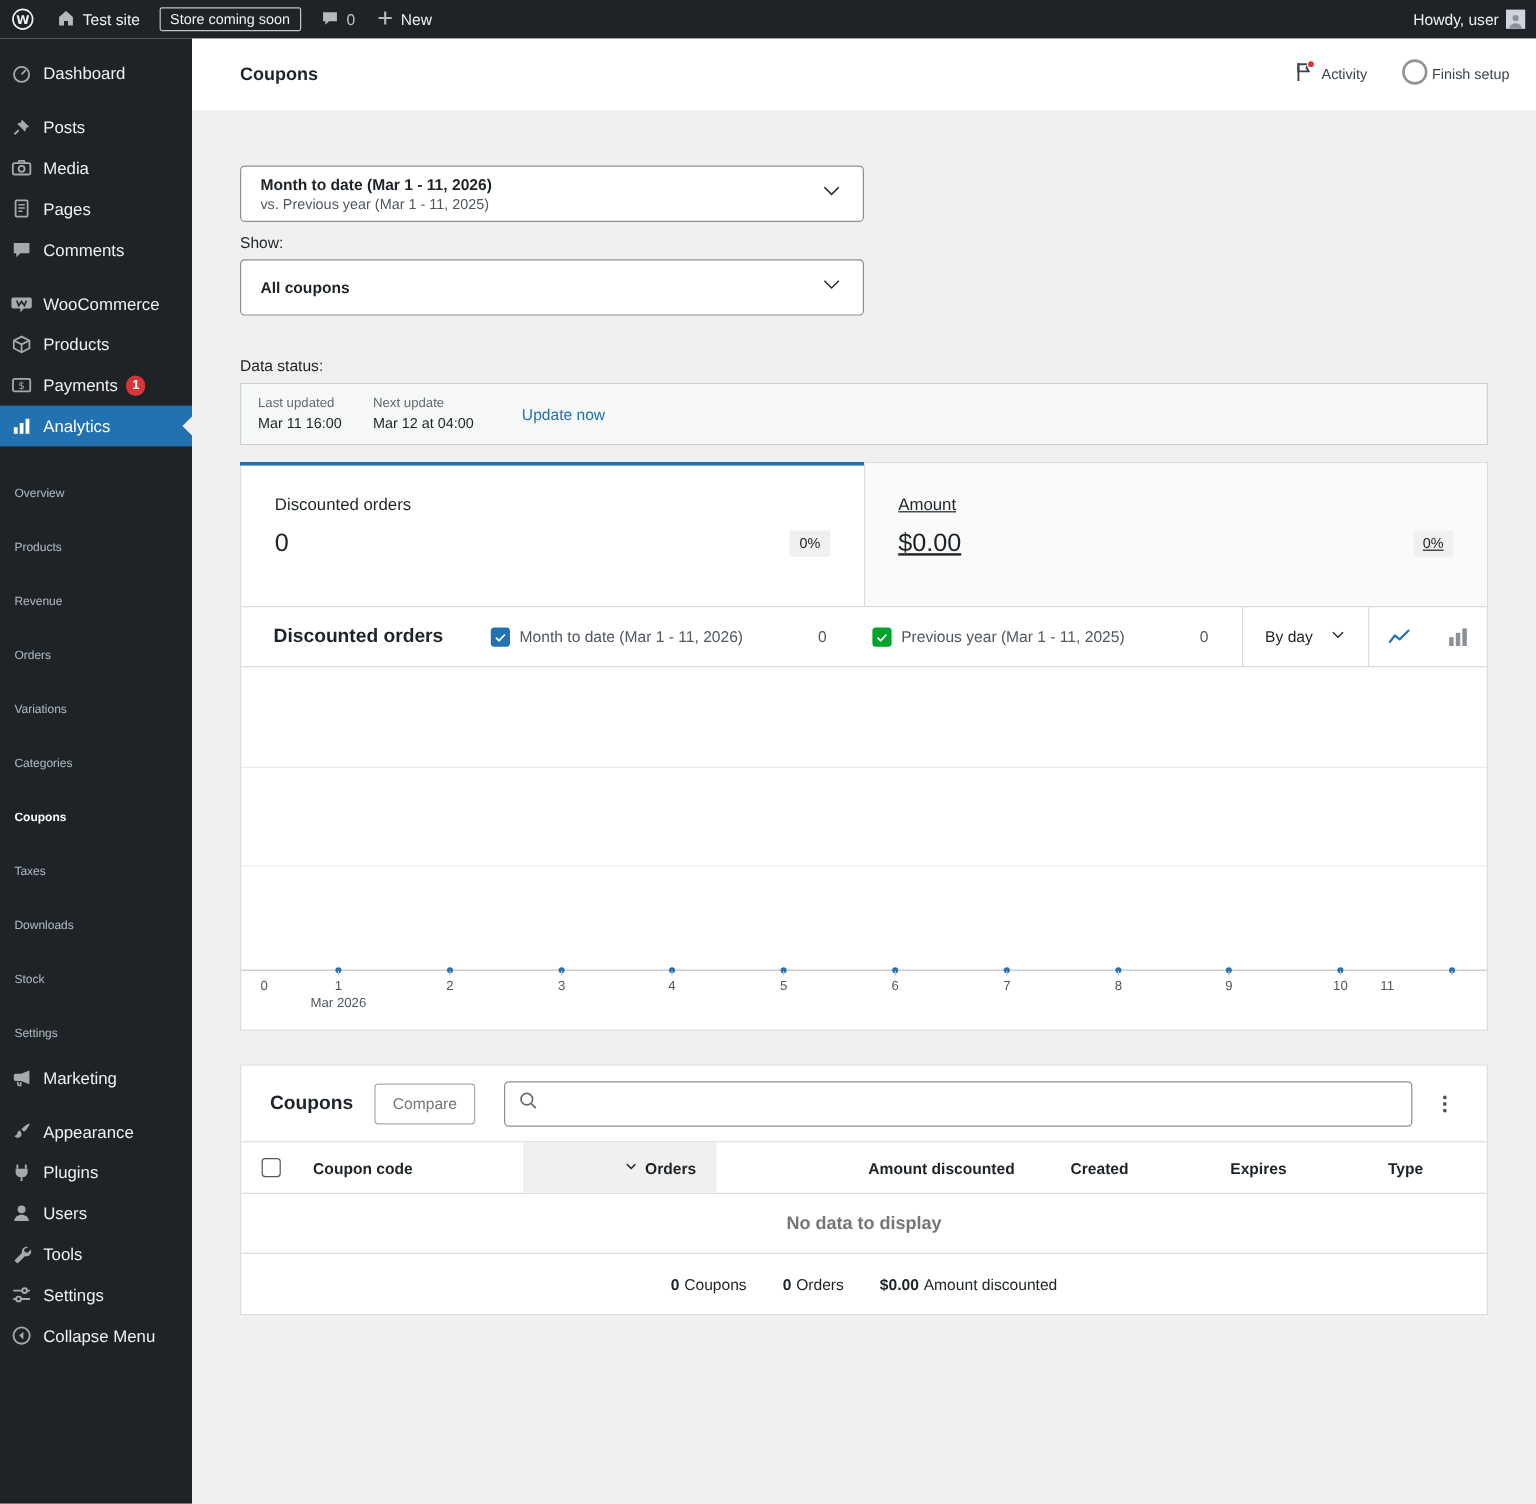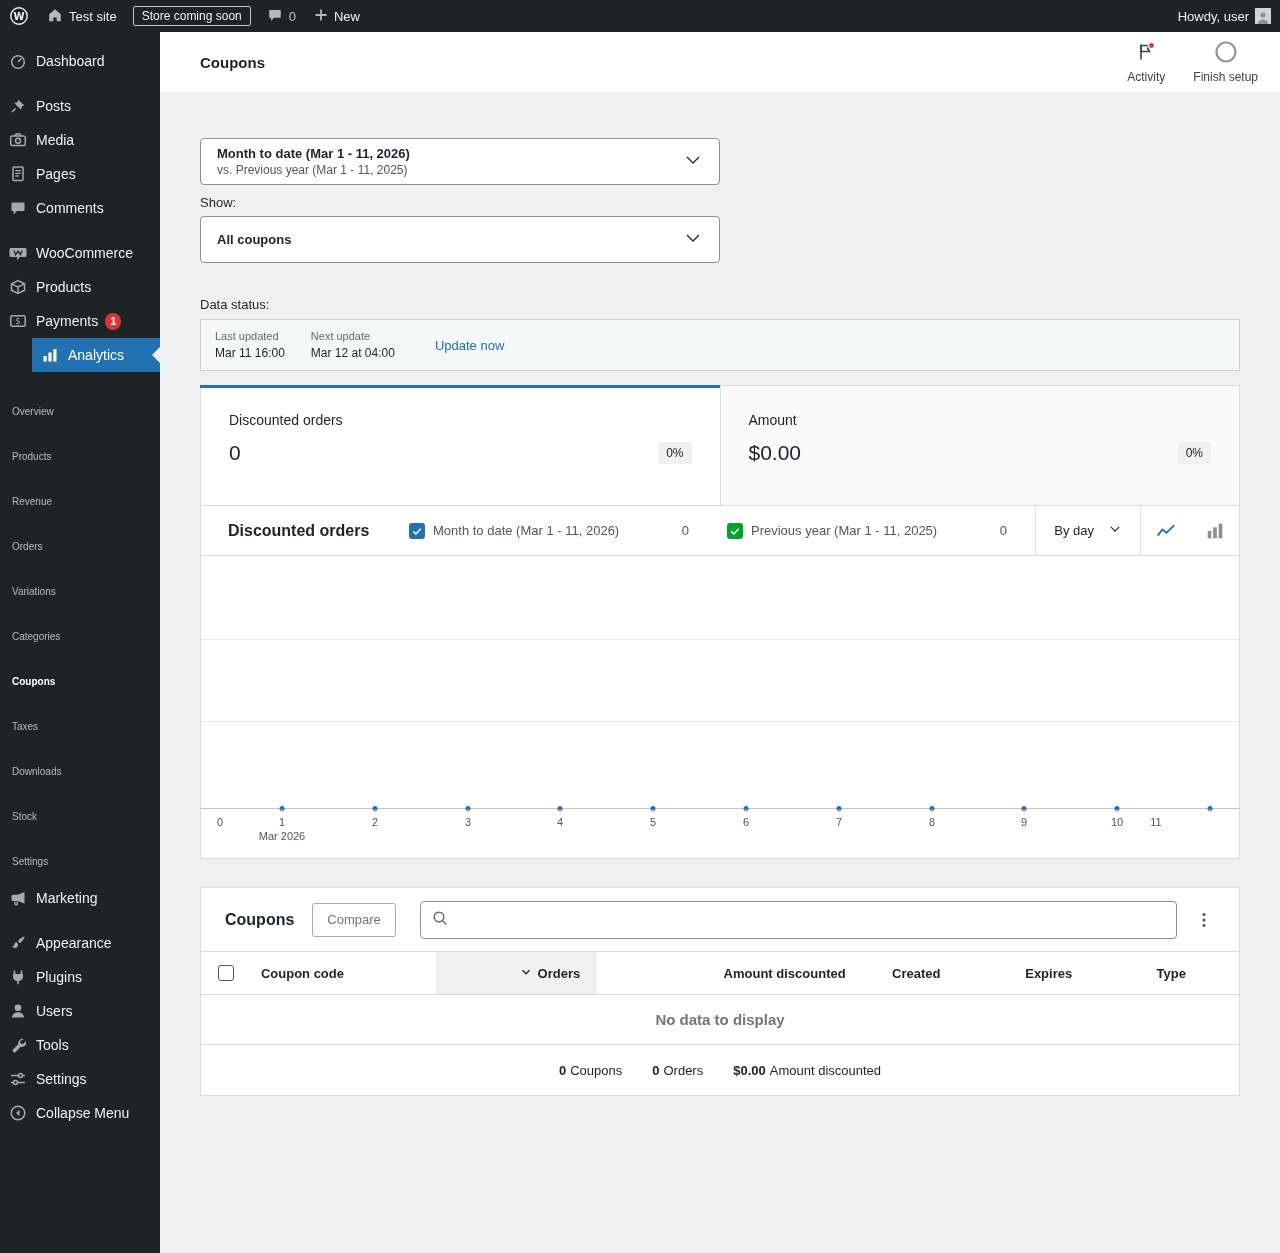--- a/index.html
+++ b/index.html
@@ -13,53 +13,53 @@
     display:flex; align-items:center; justify-content:space-between; color:#f0f0f1; font-size:13px; z-index:50; }
   .ab-left, .ab-right { display:flex; align-items:center; height:100%; }
   .ab-item { display:flex; align-items:center; gap:6px; padding:0 9px; height:100%; cursor:pointer; color:#f0f0f1; }
   .ab-badge { border:1px solid #c3c4c7; color:#f0f0f1; font-size:12px; padding:2px 8px; margin:0 7px; border-radius:2px; cursor:pointer; }
   .ab-count { color:#c3c4c7; }
   .avatar { width:16px; height:16px; background:#cfd5db; display:inline-flex; align-items:flex-end; justify-content:center; overflow:hidden; }
   
   .sidebar { position:absolute; top:32px; left:0; bottom:0; width:160px; background:#1d2327; padding-top:12px; }
   .menu-item { position:relative; display:flex; align-items:center; height:34px; padding-left:8px; color:#f0f0f1; font-size:14px; cursor:pointer; }
   .menu-item .mi { width:20px; height:20px; margin-right:8px; display:flex; align-items:center; justify-content:center; flex:none; }
-  .menu-item.active { background:#2271b1; color:#fff; font-weight:400;margin-left:32px; }
+  .menu-item.active { background:#2271b1; color:#fff; font-weight:400; }
   .menu-item.active::after { content:""; position:absolute; right:0; top:50%; margin-top:-8px;
     border:8px solid transparent; border-right-color:#f0f0f1; }
   .menu-sep { height:11px; }
   .submenu { padding:5px 0 9px; }
   .submenu-item { padding:5px 12px; font-size:10px; color:rgba(240,246,252,.7); cursor:pointer;margin-top:24px; }
   .submenu-item.current { color:#fff; font-weight:700; }
   .count-badge { margin-left:7px; background:#d63638; color:#fff; font-size:11px; line-height:17px; padding:0 5px; border-radius:9px; font-weight:700; }
   
   .main { position:absolute; left:160px; top:32px; right:0; bottom:0; background:#f0f0f1; }
   .page-header { height:60px; background:#fff; display:flex; align-items:center; padding:0 22px 0 40px; }
   .page-title { font-size:15px; font-weight:700; color:#1d2327; }
   .header-actions { margin-left:auto; display:flex; gap:28px; }
-  .header-action { display:flex; flex-direction:column; align-items:center; gap:2px; cursor:pointer; }
+  .header-action { display:flex; align-items:center; gap:2px; cursor:pointer; }
   .ha-label { font-size:12px; color:#3c434a; }
   .content { padding:46px 40px 0; width:1120px; }
   .filter-label { font-size:13px; color:#1d2327; margin-bottom:6px; }
   .select-box { background:#fff; border:1px solid #8c8f94; border-radius:4px; width:520px; height:47px;
     display:flex; align-items:center; justify-content:space-between; padding:0 16px; margin-bottom:10px; cursor:pointer; }
   .sel-primary { font-size:13px; font-weight:700; color:#1d2327; }
   .sel-secondary { font-size:12px; color:#50575e; margin-top:2px; }
   .mb34 { margin-bottom:34px;text-align:right; }
   .status-box { background:#f6f7f7; border:1px solid #ccd0d4; height:52px; display:flex; align-items:center;
     padding:0 14px; gap:26px; margin-bottom:14px; }
   .st-label { font-size:11px; color:#646970; margin-bottom:4px; }
   .st-value { font-size:12px; color:#1d2327; }
   .update-link { color:#2271b1; font-size:13px; margin-left:14px; cursor:pointer; }
   
   .analytics-card { background:#fff; border:1px solid #dcdcde; }
   .tiles { display:flex; border-bottom:1px solid #dcdcde; }
   .tile { flex:1; position:relative; padding:26px 28px; height:119px; cursor:pointer; }
   .tile.selected::before { content:""; position:absolute; top:-1px; left:-1px; right:0; height:3px; background:#2271b1; }
-  .tile + .tile { border-left:1px solid #dcdcde; background:#fafafa; }
+  .tile + .tile { border-left:1px solid #dcdcde; background:#fafafa;text-decoration:underline; }
   .tile-label { font-size:14px; color:#1d2327; margin-bottom:13px; }
   .tile-row { display:flex; align-items:center; justify-content:space-between; }
   .tile-value { font-size:21px; color:#1d2327; }
   .tile-delta { background:#f0f0f1; border-radius:2px; font-size:12px; color:#1e1e1e; padding:4px 8px; }
   .chart-header { height:50px; display:flex; align-items:center; border-bottom:1px solid #dcdcde; }
   .chart-title { font-size:16px; font-weight:700; color:#1d2327; padding-left:27px; width:208px; flex:none; }
   .legend-item { display:flex; align-items:center; width:280px; gap:8px; cursor:pointer; }
   .legend-item + .legend-item { margin-left:38px; }
   .cb { width:16px; height:16px; border-radius:3px; display:flex; align-items:center; justify-content:center; flex:none; }
   .cb-blue { background:#2271b1; } .cb-green { background:#00a32a; }

